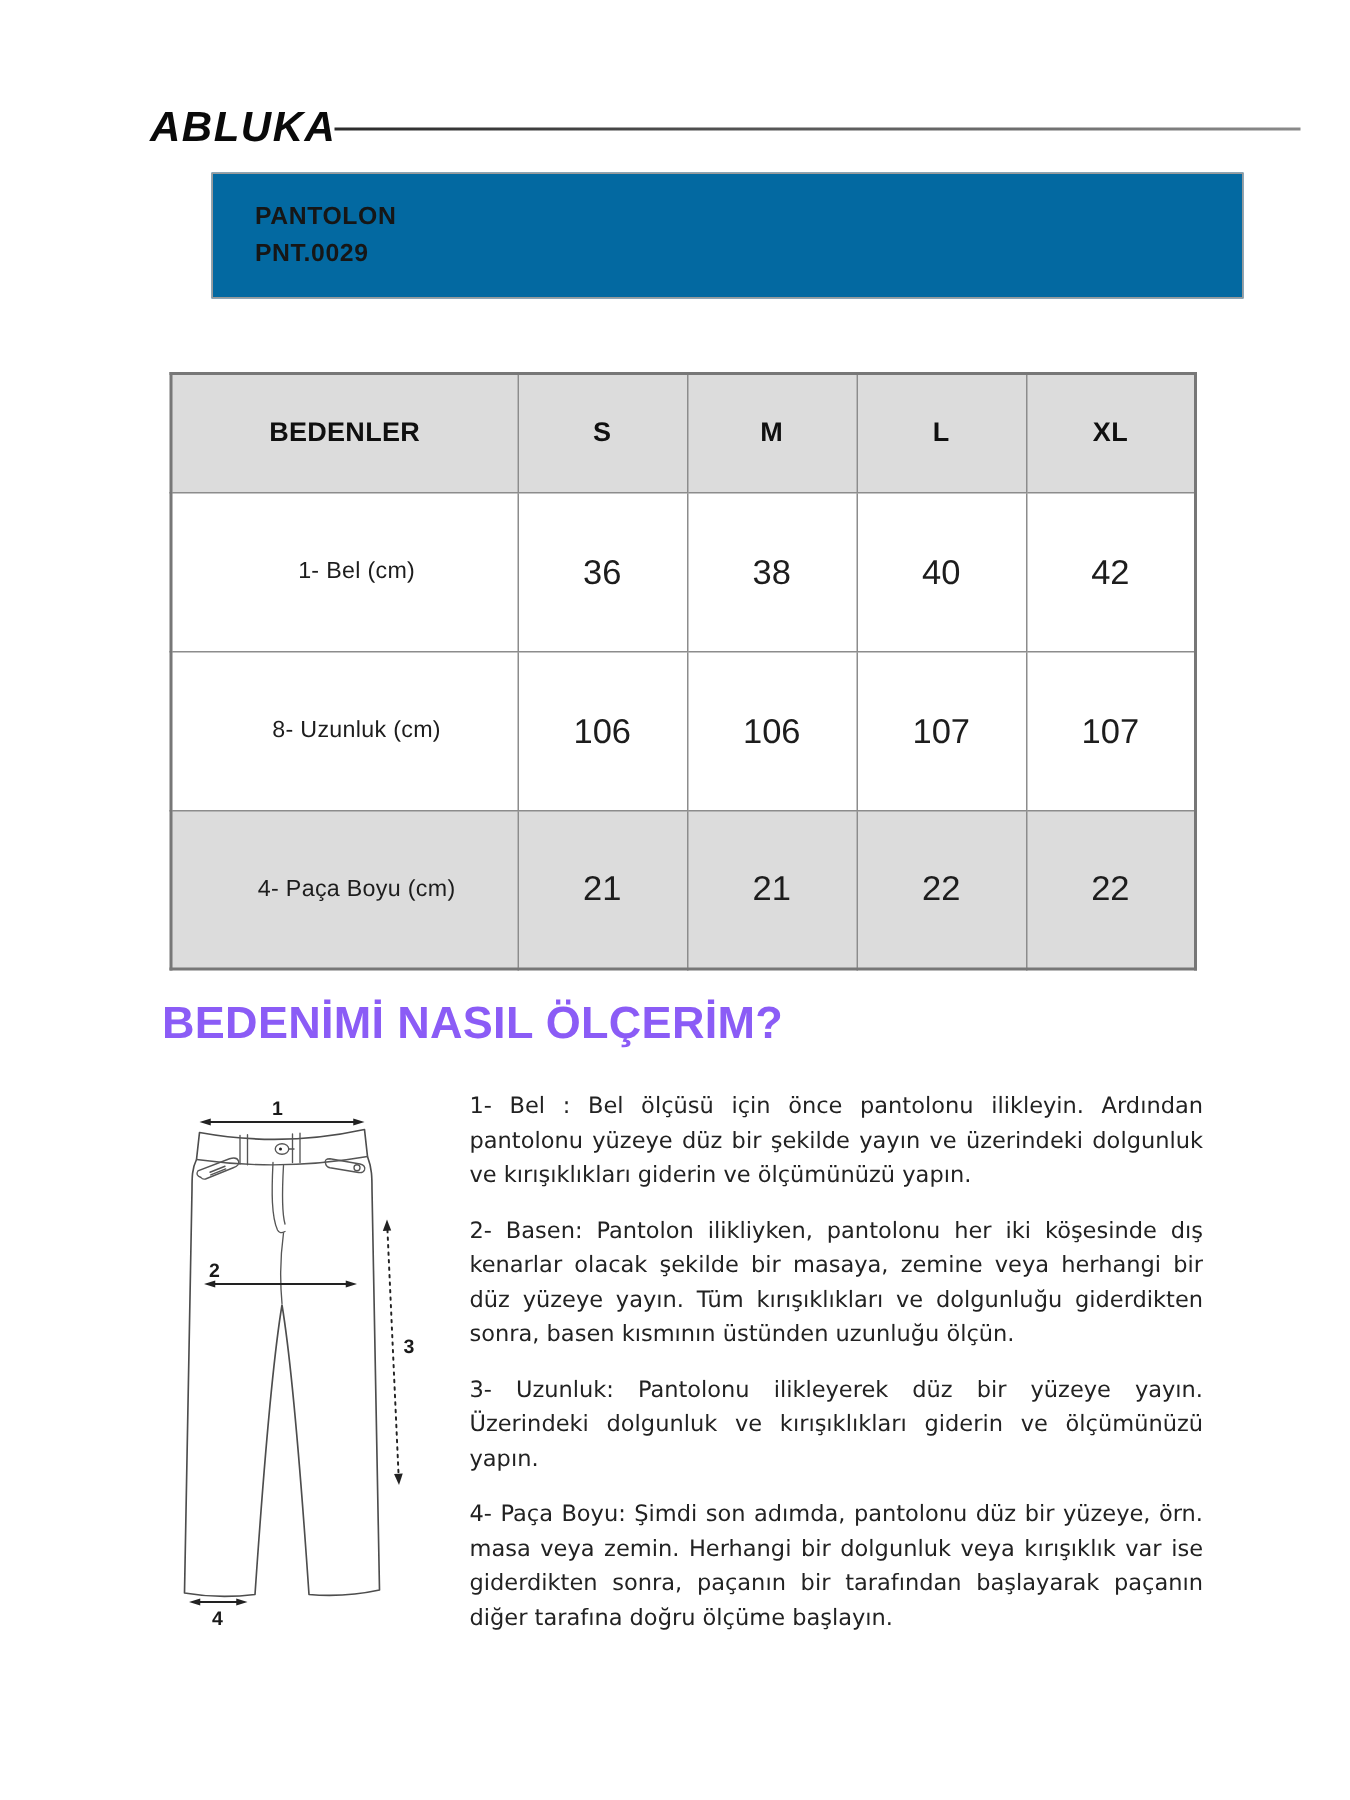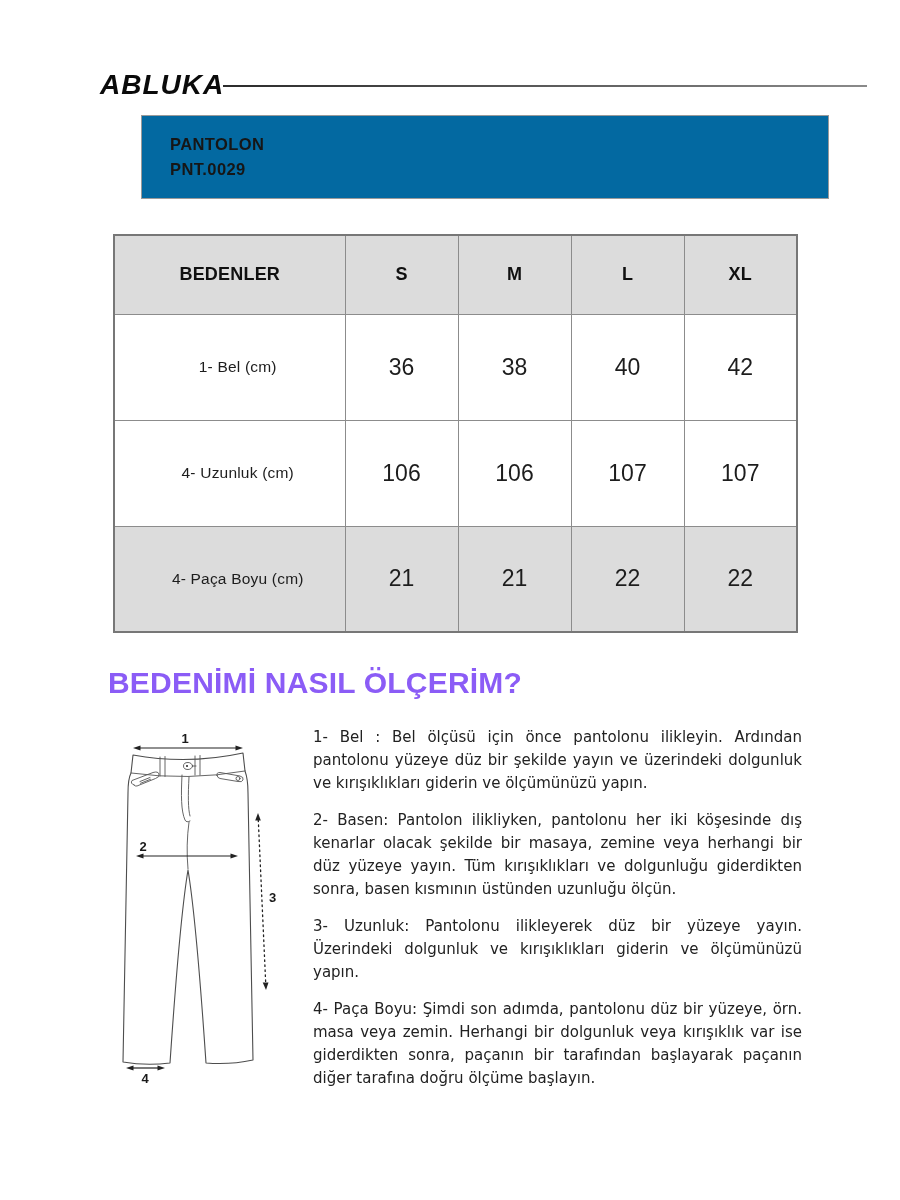--- a/index.html
+++ b/index.html
@@ -32,21 +32,21 @@
   .title-box{
     position:absolute;left:107px;top:115px;width:688px;height:84px;
     border:1px solid var(--box-border);
     display:flex;align-items:center;justify-content:space-between;
     padding:0 26px 0 28px;background:#0369a1;margin-left:34px;
   }
   .product-info{font-size:16.5px;font-weight:600;letter-spacing:.4px;line-height:1.5;color:#161616;}
   .page-title{font-size:38px;font-weight:600;letter-spacing:.5px;color:#111;white-space:nowrap;}
   
   .size-table{
-    position:absolute;left:113px;top:234px;width:683px;height:399px;
+    position:absolute;left:113px;top:248px;width:683px;height:399px;
     border-collapse:collapse;table-layout:fixed;
   }
   .size-table th,.size-table td{
     border:1px solid var(--table-border);
     text-align:center;vertical-align:middle;
   }
   .size-table{border:2px solid #777;}
   .size-table col.c-label{width:231px;}
   .size-table col.c-size{width:113px;}
   .size-table thead th{
@@ -109,21 +109,21 @@
   </thead>
   <tbody>
     <tr class="plain">
       <th>1- Bel (cm)</th>
       <td>36</td>
       <td>38</td>
       <td>40</td>
       <td>42</td>
     </tr>
     <tr class="plain">
-      <th>4- Uzunluk (cm)</th>
+      <th>8- Uzunluk (cm)</th>
       <td>106</td>
       <td>106</td>
       <td>107</td>
       <td>107</td>
     </tr>
     <tr class="alt">
       <th>4- Paça Boyu (cm)</th>
       <td>21</td>
       <td>21</td>
       <td>22</td>

